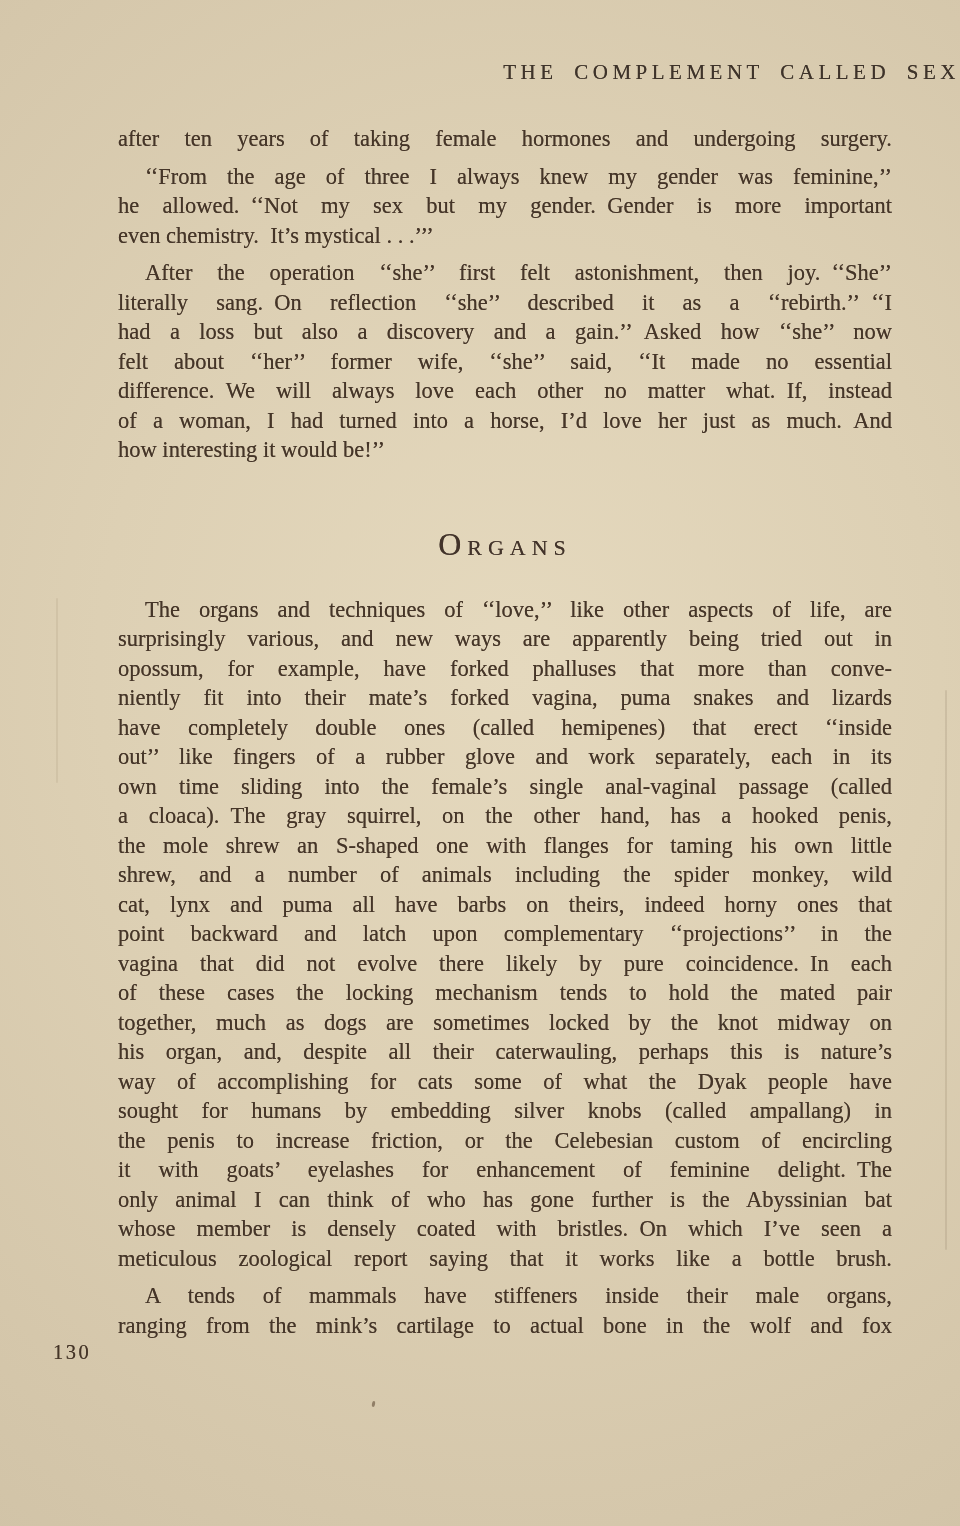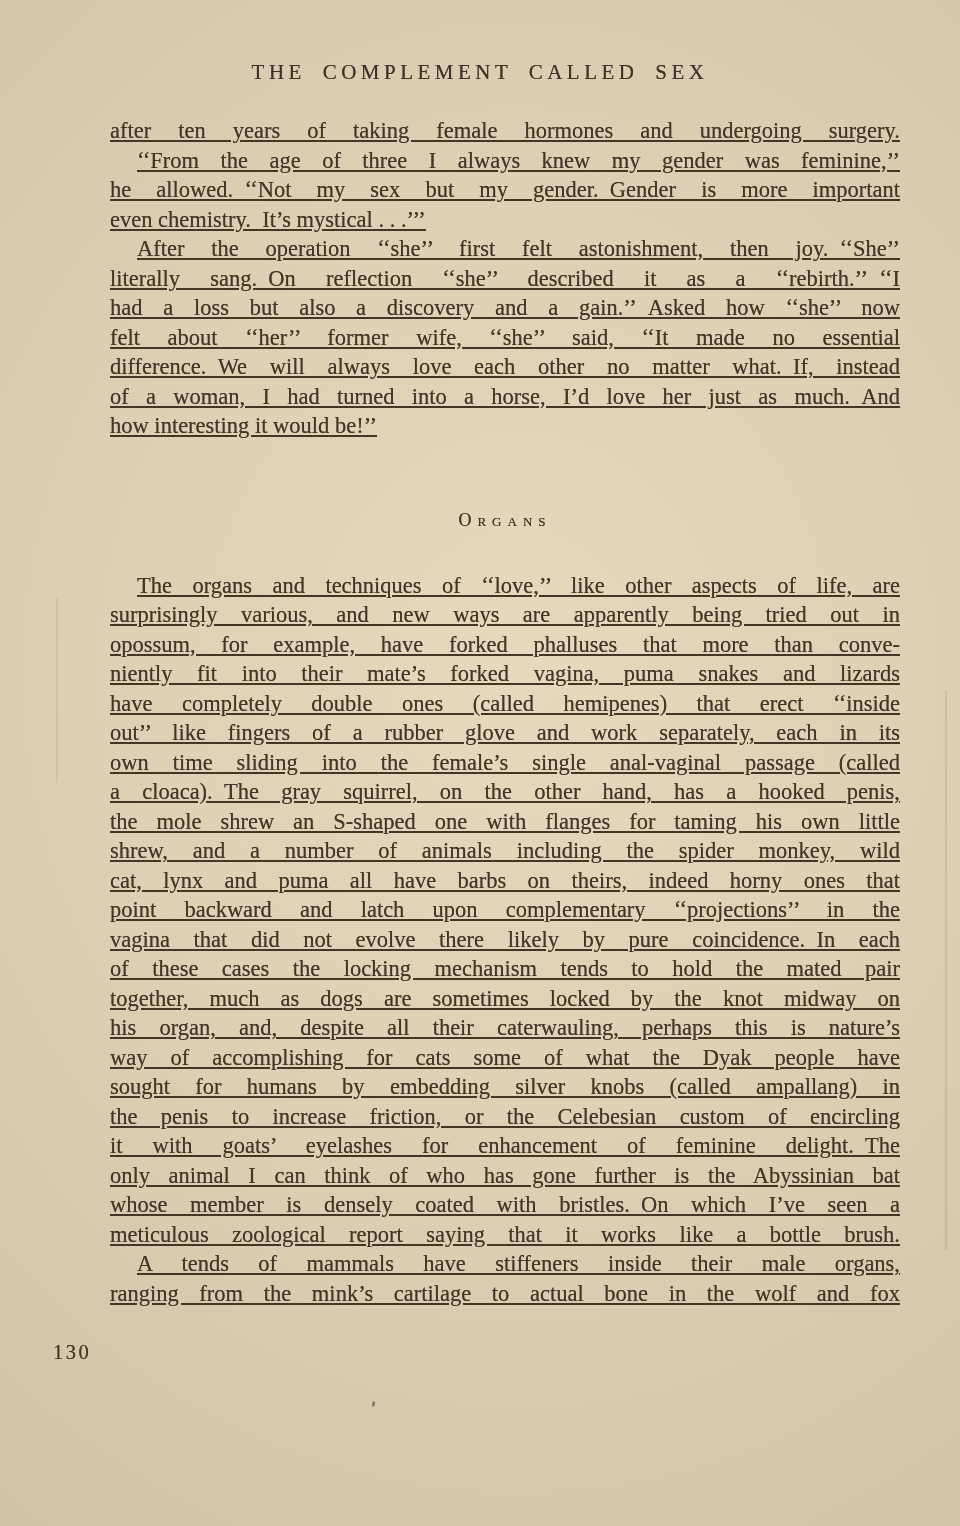--- a/index.html
+++ b/index.html
@@ -12,47 +12,47 @@
     background:
       radial-gradient(ellipse 1050px 1200px at 54% 44%,
         #e5d9be 0%, #ddd0b4 40%, #d5c7ab 72%, #cec0a4 100%);
     font-family: "Liberation Serif", "DejaVu Serif", serif;
     color: #463527;
   }
 
   .running-head {
     position: absolute;
     top: 60px; left: 0; width: 100%;
-    text-align: center;
+    text-align: right;
     font-size: 21px;
     letter-spacing: 4.5px;
     word-spacing: 7px;
     color: #3e332a;
     text-shadow: 0 0 0.6px rgba(62,51,42,0.75);
   }
 
   .text-column {
     position: absolute;
     left: 110px; top: 116px; width: 790px;
   }
 
-  .para { margin: 0; text-decoration: underline; }
+  .para { margin: 8px; }
 
   .line {
     font-size: 22.5px;
     line-height: 29.5px;
     color: #453528;
     text-shadow: 0 0 0.6px rgba(69,53,40,0.7);
   }
   .line.just { text-align: justify; text-align-last: justify; }
   .line.ind  { text-indent: 27px; }
 
   .section-heading {
     font-variant: small-caps;
-    font-size: 18px;
+    font-size: 32px;
     line-height: 30px;
     letter-spacing: 6px;
     text-align: center;
     margin: 64px 0 36px 0;
     color: #42332a;
     text-shadow: 0 0 0.6px rgba(66,51,42,0.75);
   }
 
   .folio {
     position: absolute;

